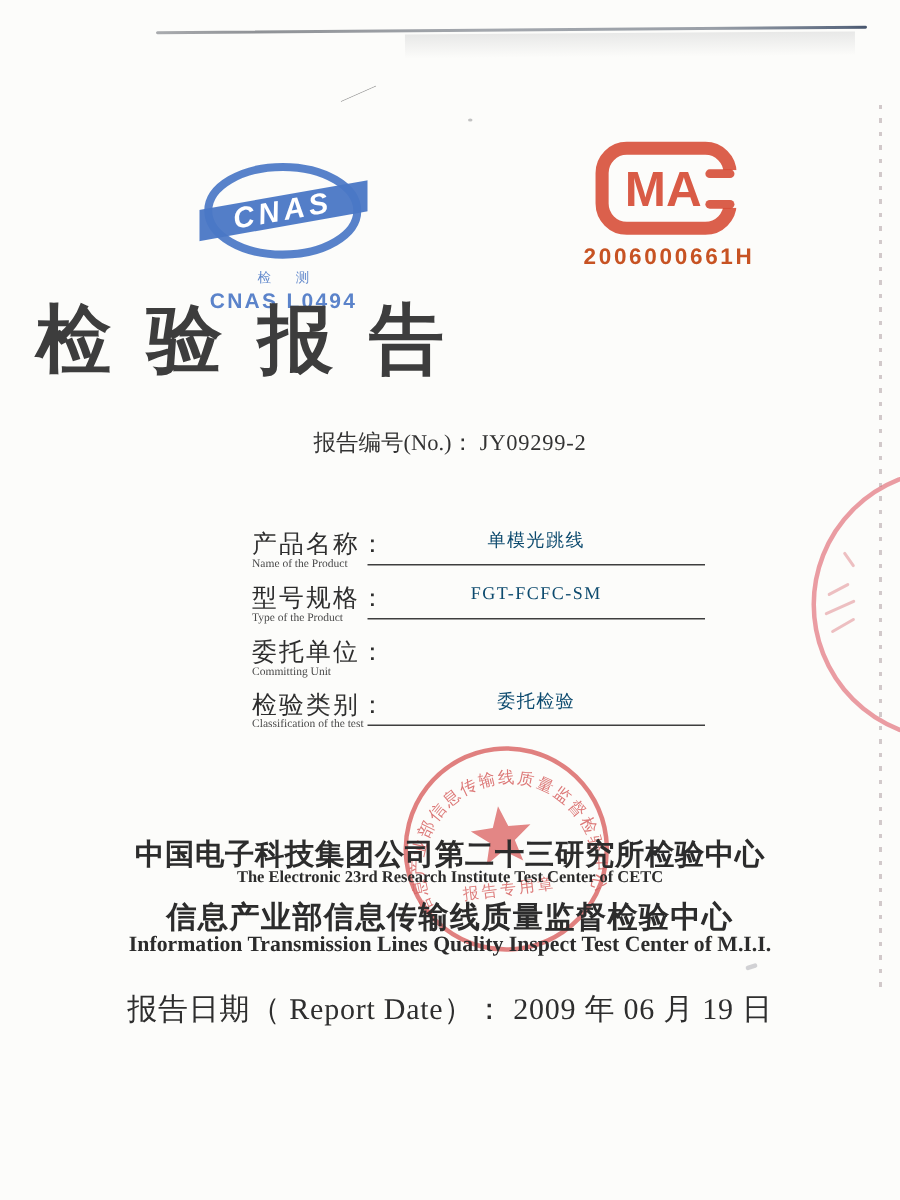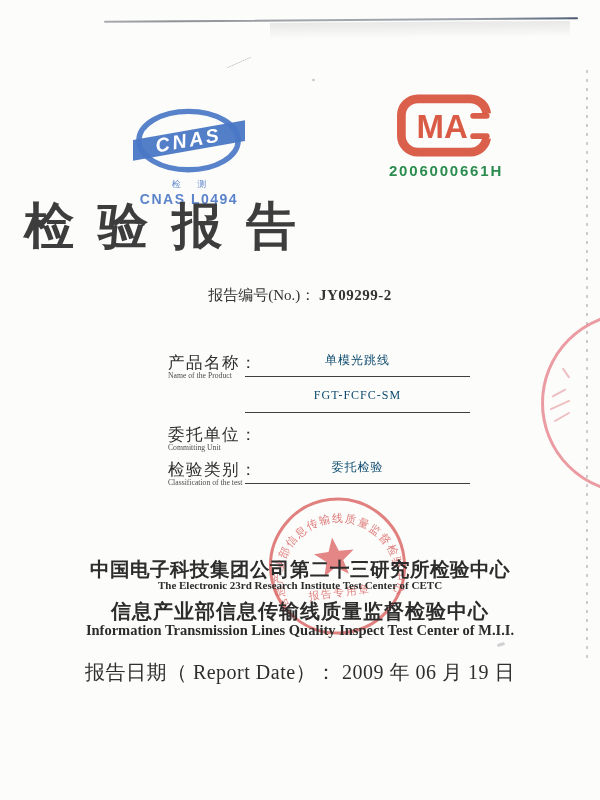--- a/index.html
+++ b/index.html
@@ -30,29 +30,29 @@
   
   .cnas{position:absolute;left:131px;top:107px;width:116px;text-align:center;}
   .cnas .caption{font-family:"Liberation Sans","DejaVu Sans",sans-serif;font-size:9px;letter-spacing:7px;
     color:#4a77c5;margin-top:-2px;text-indent:7px;opacity:.85;}
   .cnas .code{font-family:"Liberation Sans","DejaVu Sans",sans-serif;font-size:14px;font-weight:bold;
     letter-spacing:1.5px;color:#4a77c5;margin-top:0px;opacity:.9;}
 
   
   .cma{position:absolute;left:388px;top:94px;width:116px;text-align:center;}
   .cma .license{font-family:"Liberation Sans","DejaVu Sans",sans-serif;font-size:15px;font-weight:600;
-    letter-spacing:1.8px;color:#15803d;margin-top:0px;opacity:.9;}
+    letter-spacing:1.8px;color:#c2410c;margin-top:0px;opacity:.9;}
 
   
   .title-zh{position:absolute;top:193px;left:0;width:100%;text-align:left;font-size:50px;font-weight:600;
     letter-spacing:24px;text-indent:24px;color:#3d3d3d;}
   .title-en{position:absolute;top:250px;left:0;width:100%;text-align:center;font-size:19px;
     letter-spacing:5px;word-spacing:24px;color:#3a3a3a;}
   .report-no{position:absolute;top:286px;left:0;width:100%;text-align:center;font-size:15px;color:#333;}
-  .report-no .val{letter-spacing:.5px;font-weight:bold;}
+  .report-no .val{letter-spacing:.5px;}
 
   
   .field-row{position:absolute;left:168px;width:302px;height:34px;}
   .field-label .zh{display:block;font-size:16.5px;letter-spacing:1.5px;color:#2e2e2e;font-weight:500;}
   .field-label .en{display:block;font-size:8px;margin-top:-3px;color:#4a4a4a;white-space:nowrap;transform:scale(.96);transform-origin:left;}
   .field-value{position:absolute;left:77px;top:0px;width:225px;height:24px;text-align:center;
     border-bottom:1.6px solid #3e3e3e;font-size:12px;color:#0c4a6e;letter-spacing:1px;}
 
   
   .seal{position:absolute;left:258px;top:490px;width:160px;height:160px;transform:rotate(-7deg);
@@ -114,20 +114,24 @@
   </div>
 
   <div class="field-row" style="top:352px">
     <div class="field-label">
       <span class="zh">产品名称：</span>
       <span class="en">Name of the Product</span>
     </div>
     <div class="field-value">单模光跳线</div>
   </div>
   <div class="field-row" style="top:388px">
+    <div class="field-label">
+      <span class="zh">型号规格：</span>
+      <span class="en">Type of the Product</span>
+    </div>
     <div class="field-value">FGT-FCFC-SM</div>
   </div>
   <div class="field-row" style="top:424px">
     <div class="field-label">
       <span class="zh">委托单位：</span>
       <span class="en">Committing   Unit</span>
     </div>
   </div>
   <div class="field-row" style="top:459px">
     <div class="field-label">

